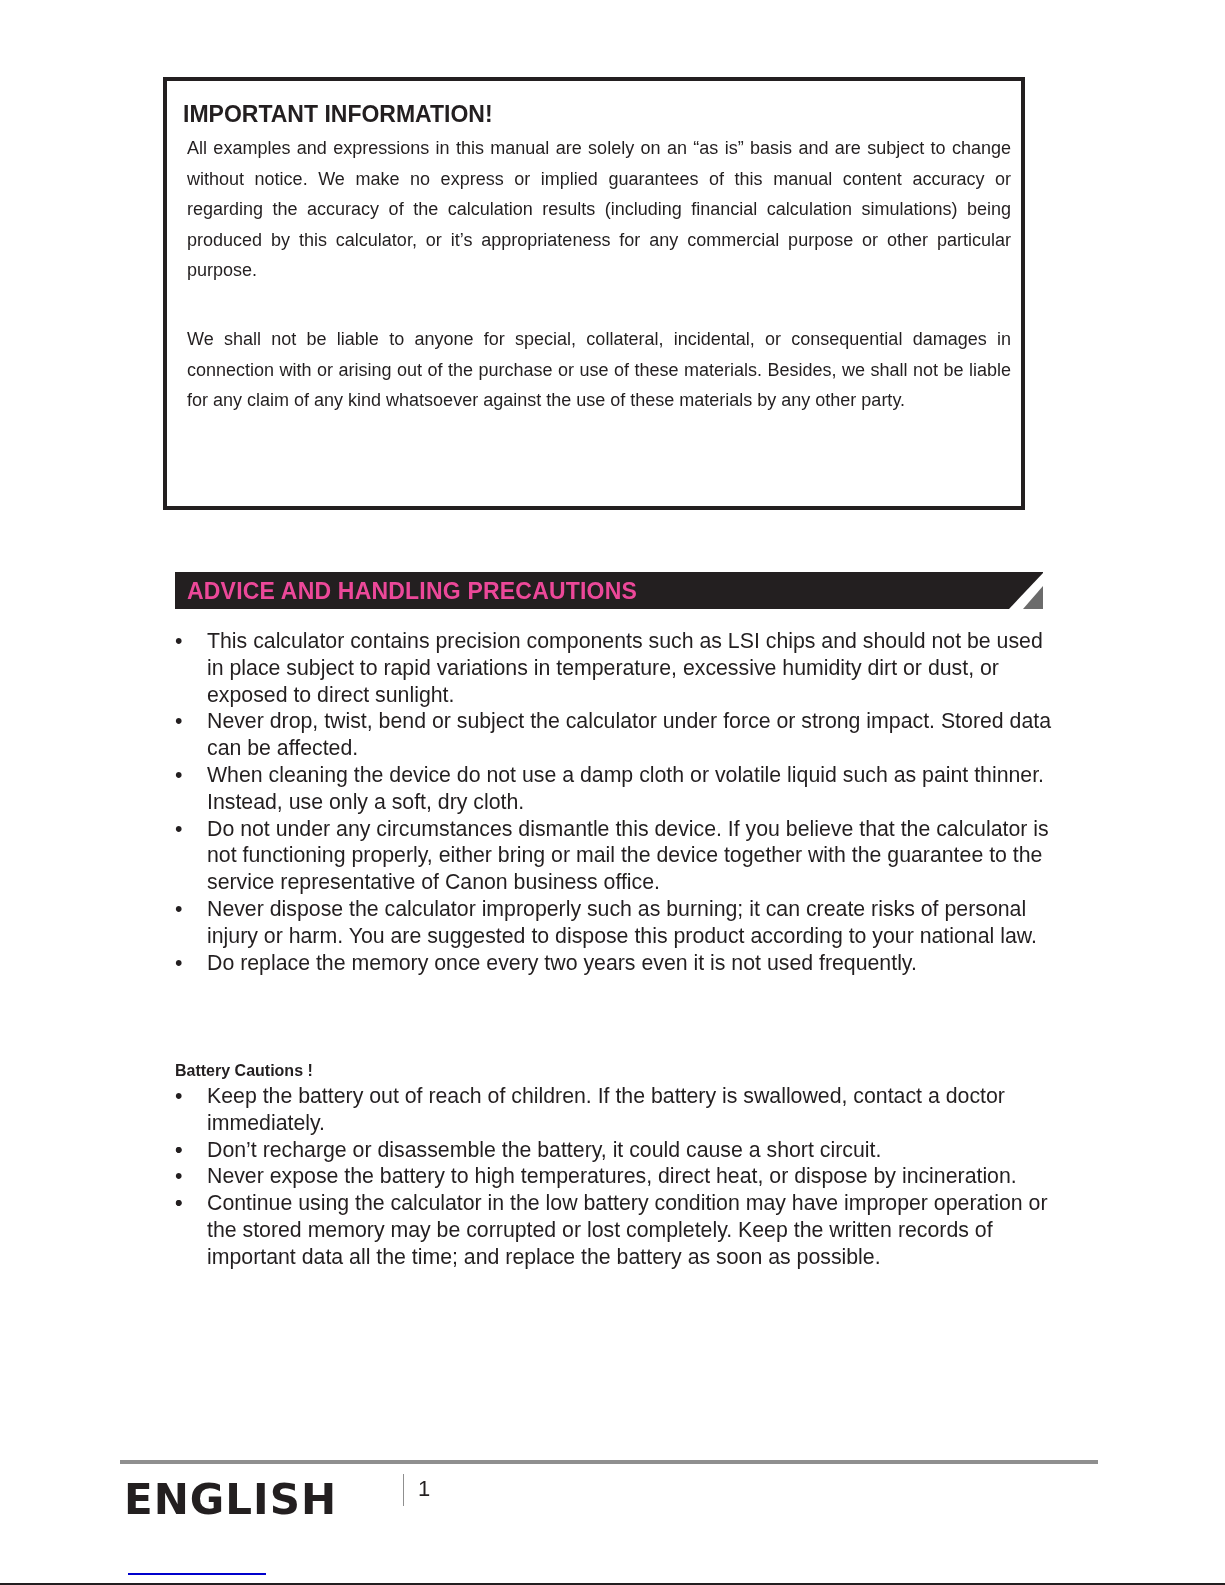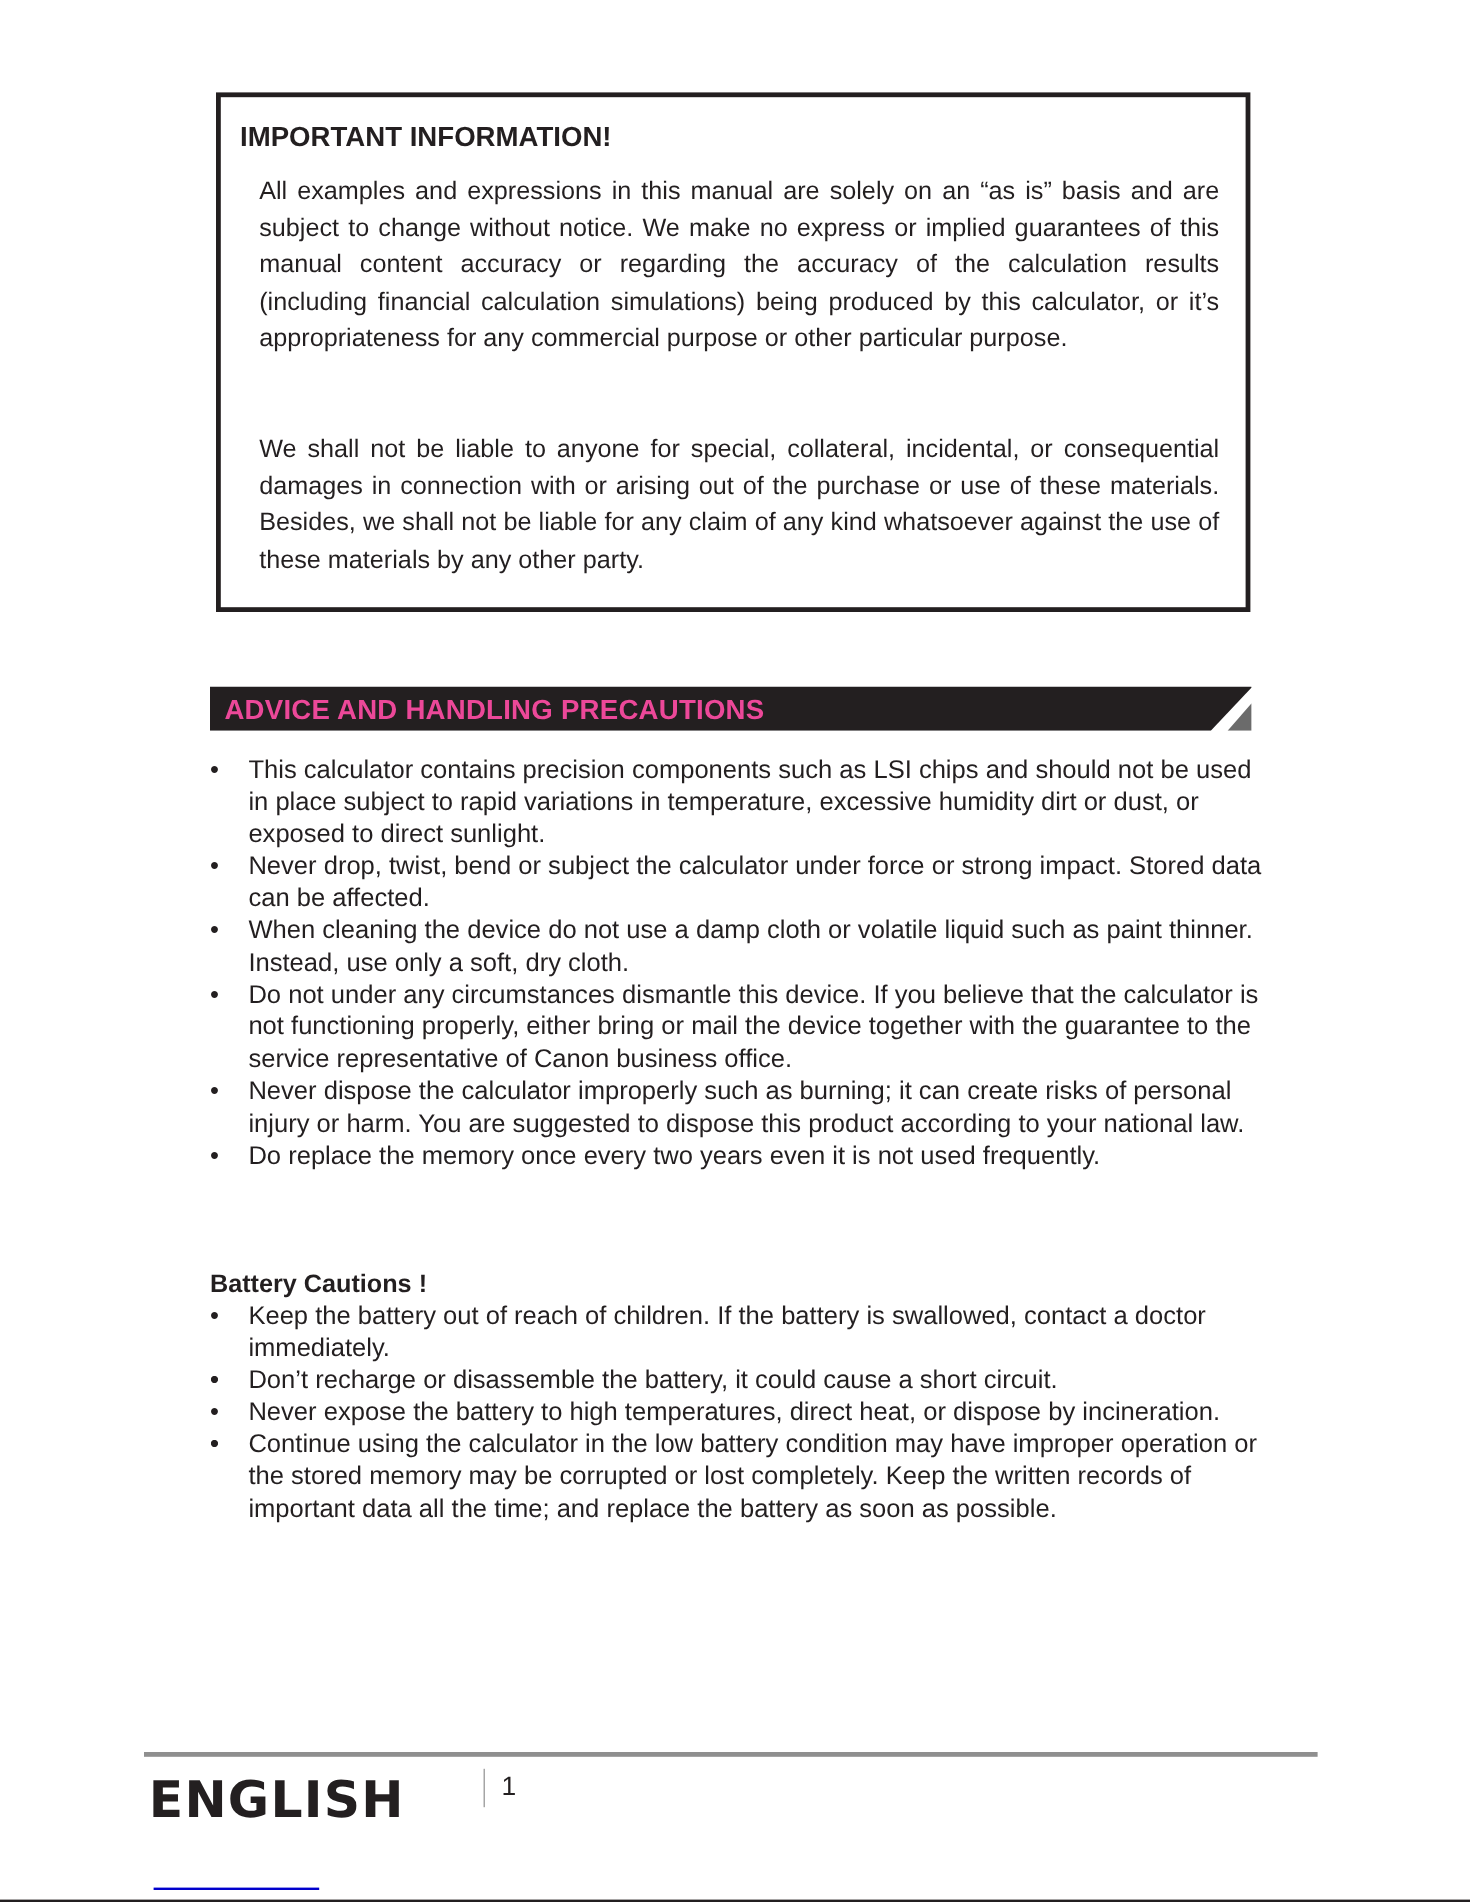--- a/index.html
+++ b/index.html
@@ -1,33 +1,33 @@
 <!DOCTYPE html>
 <html><head>
 <meta charset="utf-8">
 <style>
   html, body { margin: 0; padding: 0; background: #ffffff; }
   body { width: 1225px; height: 1585px; position: relative; overflow: hidden;
          font-family: "Liberation Sans", sans-serif; color: #231f20; }
-  .info-box { position: absolute; left: 180px; top: 77px; width: 862px; height: 433px;
+  .info-box { position: absolute; left: 163px; top: 77px; width: 862px; height: 433px;
               border: 4px solid #231f20; box-sizing: border-box; }
   .info-inner { position: absolute; left: 16px; top: 18px; width: 832px; }
   .info-title { font-weight: bold; font-size: 23px; line-height: 30px; margin: 0; }
-  .info-para { font-size: 21px; line-height: 30.6px; text-align: justify; margin: 16px; }
+  .info-para { font-size: 18px; line-height: 30.6px; text-align: justify; margin: 4px; }
   .info-para.last-left { text-align-last: left; }
   .info-gap { height: 30px; }
   .section-bar { position: absolute; left: 175px; top: 572px; width: 868px; height: 37px; }
   .section-bar svg { position: absolute; left: 0; top: 0; }
   .section-title { position: absolute; left: 12px; top: 4px; font-weight: bold; font-size: 23px;
                    color: #ec4899; line-height: 30px; letter-spacing: 0.2px; }
   .list { position: absolute; left: 175px; margin: 0; padding: 0; list-style: none; width: 880px; }
   .list li { position: relative; padding-left: 32px; font-size: 21.3px; line-height: 26.8px; }
   .bullet { position: absolute; left: 0; top: 0; width: 12px; text-align: left; }
   .list1 { top: 628px; }
-  .battery-title { position: absolute; left: 175px; top: 1057px; font-weight: bold; font-size: 21px; line-height: 27px; text-align: right; }
+  .battery-title { position: absolute; left: 175px; top: 1057px; font-weight: bold; font-size: 16px; line-height: 27px; text-align: right; }
   .list2 { top: 1083px; }
   .footer-rule { position: absolute; left: 120px; top: 1460px; width: 978px; height: 4px; background: #8f8f8f; }
   .footer-lang { position: absolute; left: 124px; top: 1464px; font-family: "DejaVu Sans", sans-serif;
                  font-weight: bold; font-size: 42px; line-height: 50px; color: #231f20; letter-spacing: 1px; margin-top: 11px; }
   .footer-sep { position: absolute; left: 403px; top: 1474px; width: 1px; height: 32px; background: #8f8f8f; }
   .footer-page { position: absolute; left: 418px; top: 1476px; font-size: 22px; line-height: 26px; color: #231f20; }
   .blue-line { position: absolute; left: 128px; top: 1573px; width: 138px; height: 2px; background: #0000cc; }
   .bottom-edge { position: absolute; left: 0; top: 1583px; width: 1225px; height: 2px; background: #231f20; }
 </style>
 </head>

